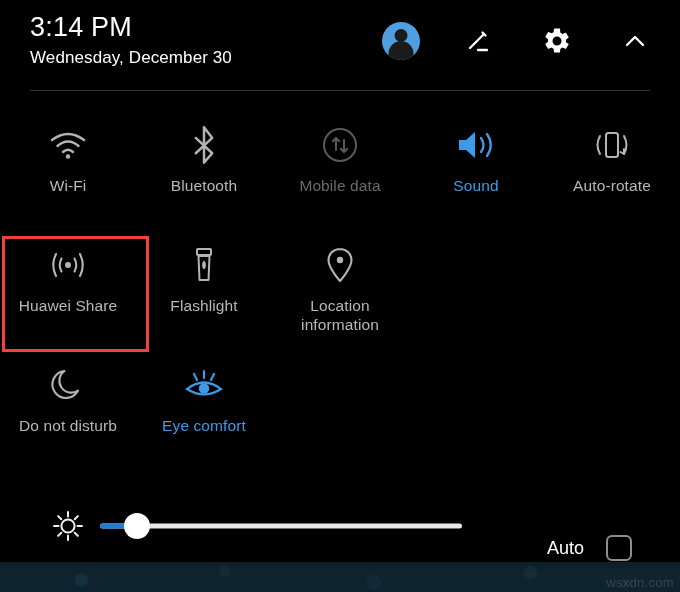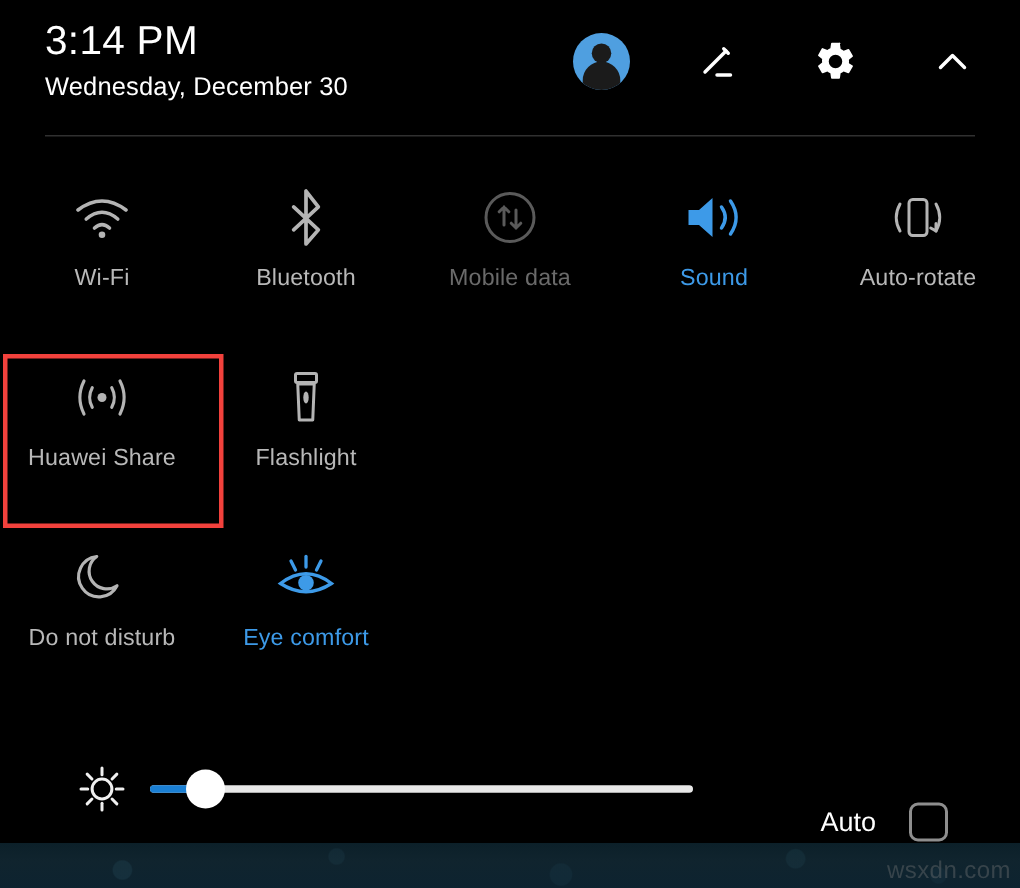--- a/index.html
+++ b/index.html
@@ -29,21 +29,21 @@
       radial-gradient(circle at 12% 60%, rgba(40,80,95,.35) 0 6px, transparent 7px),
       radial-gradient(circle at 33% 30%, rgba(35,70,85,.30) 0 5px, transparent 6px),
       radial-gradient(circle at 55% 70%, rgba(30,65,80,.30) 0 7px, transparent 8px),
       radial-gradient(circle at 78% 35%, rgba(38,78,92,.28) 0 6px, transparent 7px),
       radial-gradient(circle at 92% 72%, rgba(30,62,78,.30) 0 5px, transparent 6px);
     opacity: .8;
   }
   .watermark {
     position: absolute;
     right: 6px; bottom: 2px;
-    font-size: 16px;
+    font-size: 13px;
     color: rgba(120,120,120,.38);
     letter-spacing: .3px;
     font-family: "Liberation Sans", sans-serif;
   }
 
   
   .panel {
     position: absolute;
     left: 0; top: 0;
     width: 680px; height: 562px;
@@ -366,20 +366,29 @@
           <div class="ico">
             <svg width="30" height="40" viewBox="0 0 30 40" stroke-width="2" stroke-linecap="round" stroke-linejoin="round" fill="none">
               <rect x="8" y="4" width="14" height="6" rx="1"></rect>
               <path d="M9.5 11 L20.5 11 L19.5 35 L10.5 35 Z"></path>
               <ellipse class="fillshape" cx="15" cy="20" rx="1.8" ry="4"></ellipse>
             </svg>
           </div>
           <div class="lbl">Flashlight</div>
         </div>
 
+        <div class="tile state-off">
+          <div class="ico">
+            <svg width="32" height="40" viewBox="0 0 32 40" stroke-width="2.1" stroke-linejoin="round" fill="none">
+              <path d="M16 4 C9.4 4 4.5 9 4.5 15.3 C4.5 23 16 36 16 36 C16 36 27.5 23 27.5 15.3 C27.5 9 22.6 4 16 4 Z"></path>
+              <circle class="fillshape" cx="16" cy="15" r="3.2"></circle>
+            </svg>
+          </div>
+          <div class="lbl">Location information</div>
+        </div>
 
       </div>
 
       <div class="row">
 
 
         <div class="tile state-off">
           <div class="ico">
             <svg width="38" height="40" viewBox="0 0 38 40" stroke-width="2.1" stroke-linecap="round" stroke-linejoin="round" fill="none">
               <path d="M29 25.5 A13.5 13.5 0 1 1 15.5 6 A11 11 0 0 0 29 25.5 Z"></path>

